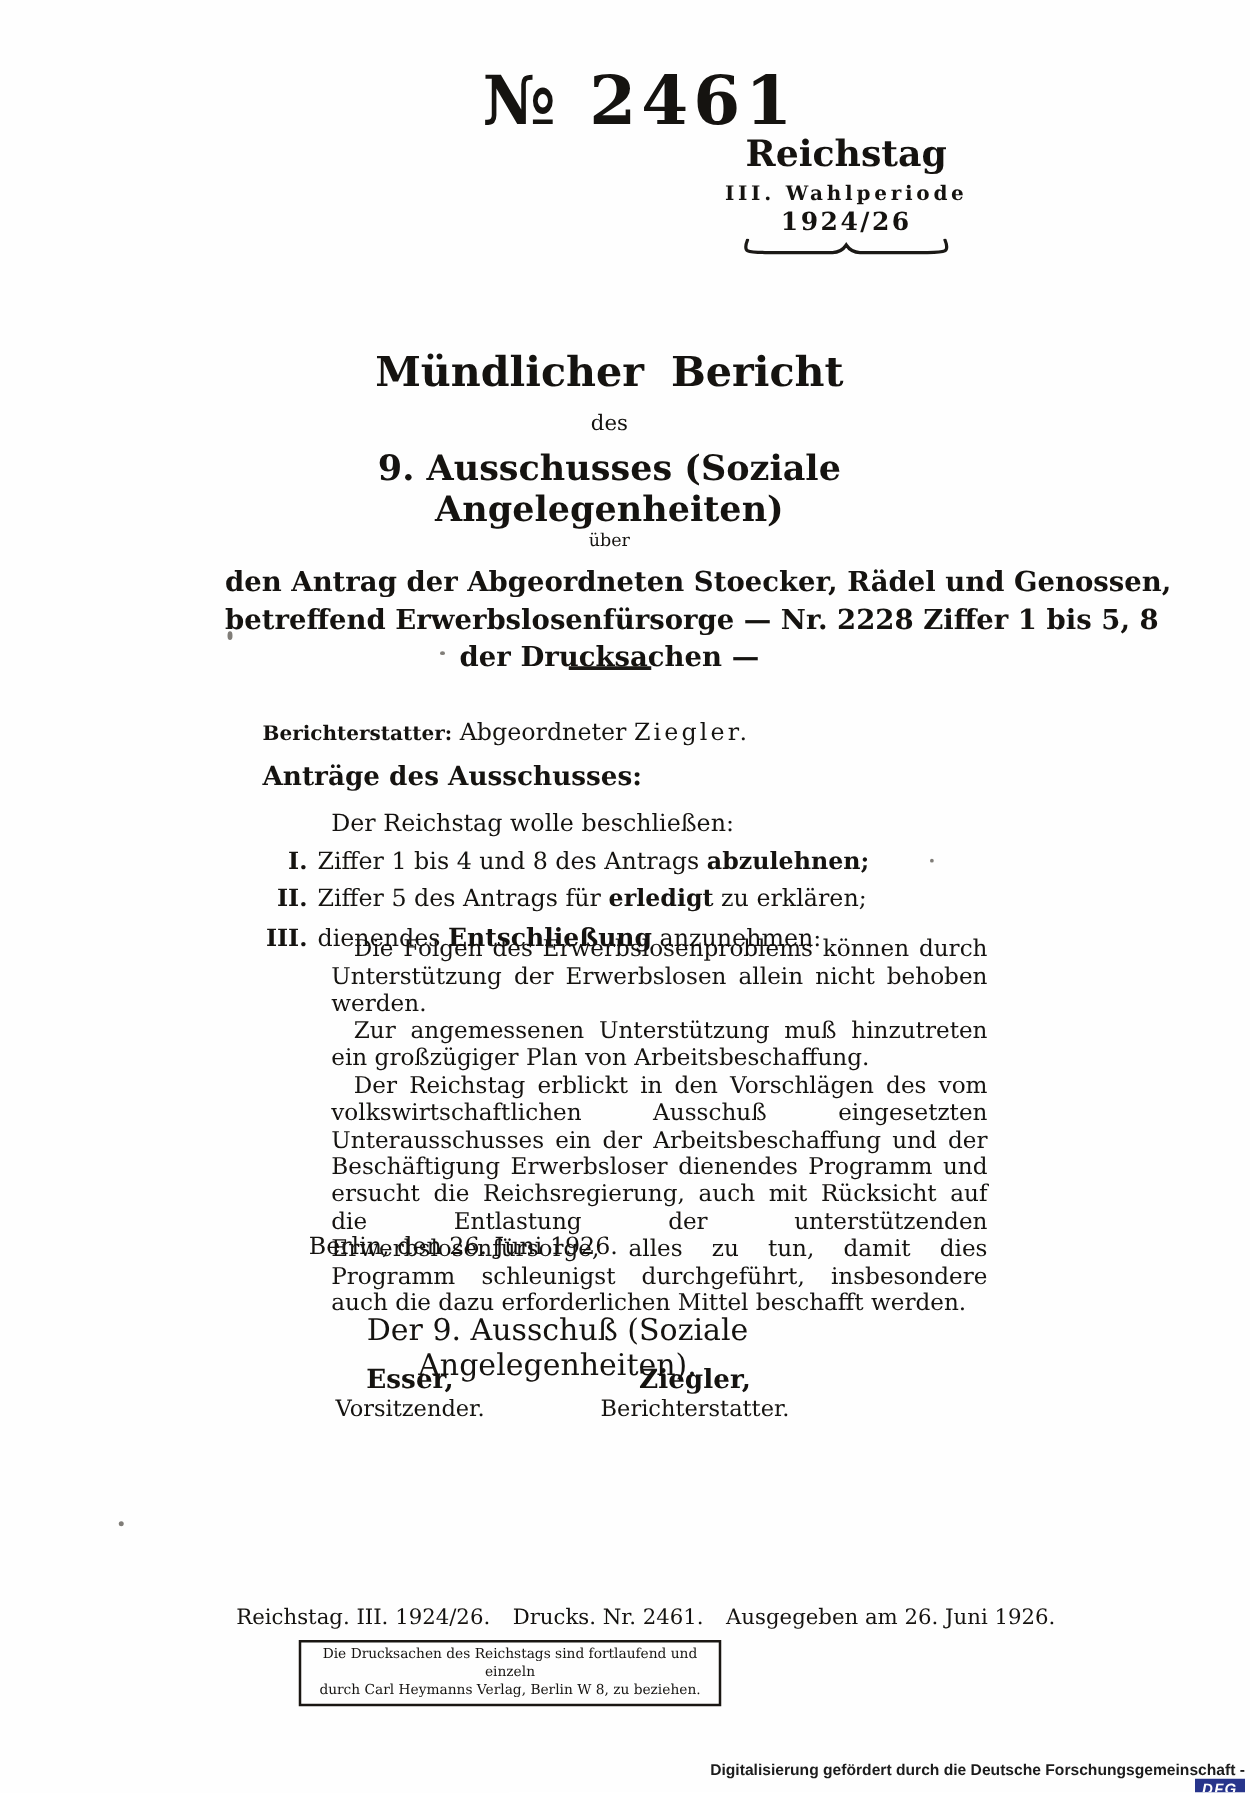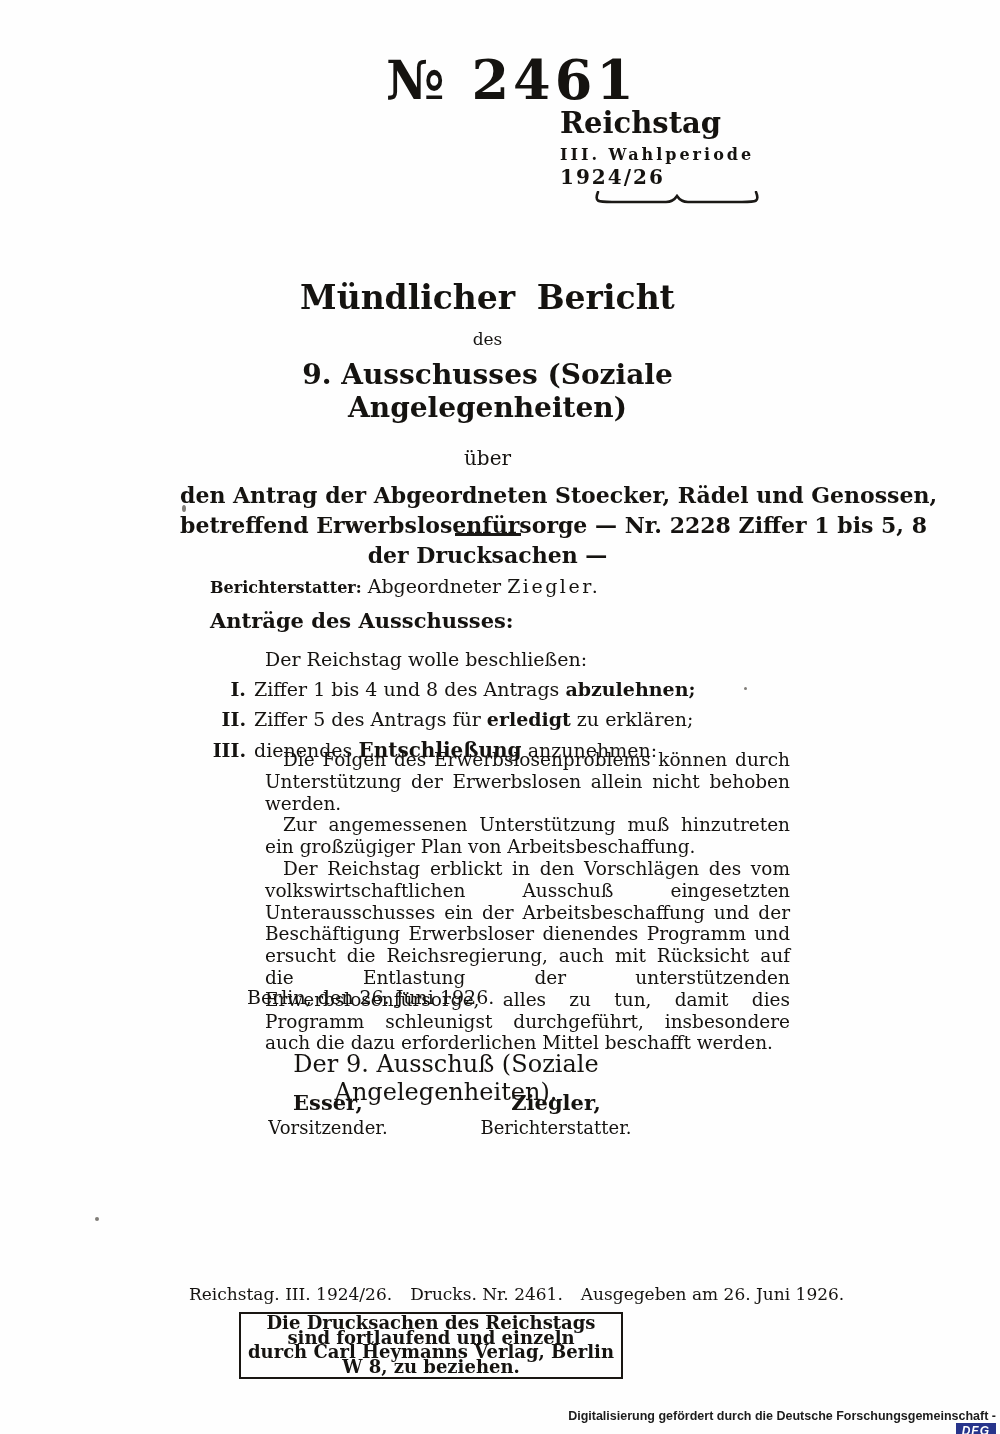--- a/index.html
+++ b/index.html
@@ -19,32 +19,32 @@
   .ctr { text-align: center; }
   .nowrap { white-space: nowrap; }
 
   .doc-number {
     top: 48px; left: 386px;
     font-size: 54px; font-weight: bold;
     letter-spacing: 4px;
   }
   .masthead {
     top: 106px; left: 560px; width: 234px;
-    text-align: left;
+    text-align: center;
   }
   .masthead .inst { font-size: 29px; font-weight: bold; }
   .masthead .period { font-size: 16px; font-weight: bold; letter-spacing: 3px; margin-top: 5px; }
   .masthead .years { font-size: 20px; font-weight: bold; letter-spacing: 2px; margin-top: 1px; }
   .masthead svg { display: block; margin: 2px auto 0 auto; }
 
   .title-block { top: 278px; left: 180px; width: 615px; text-align: center; }
   .title-block .t1 { font-size: 33px; font-weight: bold; word-spacing: 10px; }
   .title-block .t2 { font-size: 17px; margin-top: 12px; }
   .title-block .t3 { font-size: 28px; font-weight: bold; margin-top: 9px; }
-  .title-block .t4 { font-size: 20px; margin-top: 22px; }
+  .title-block .t4 { font-size: 14px; margin-top: 1px; }
   .subject { margin-top: 10px; font-size: 22px; font-weight: bold; line-height: 30px; }
 
   .short-rule { top: 533px; left: 455px; width: 66px; height: 3px; background: #1b1916; }
 
   .body-col { top: 575px; left: 210px; width: 582px; font-size: 19px; }
   .rapporteur { font-size: 19px; }
   .rapporteur .lbl { font-weight: bold; font-size: 16px; }
   .spaced-name { letter-spacing: 2.5px; }
   .motions-heading { margin-top: 11px; font-size: 21px; font-weight: bold; }
   .preamble { margin-top: 15px; margin-left: 55px; font-size: 19px; }
@@ -61,24 +61,24 @@
   .committee-line { top: 1050px; left: 180px; width: 532px; text-align: center; font-size: 24px; }
   .sig { text-align: center; }
   .sig-left  { top: 1090px; left: 258px; width: 140px; text-align: center; }
   .sig-right { top: 1090px; left: 476px; width: 160px; }
   .sig .name { font-size: 21px; font-weight: bold; }
   .sig .role { font-size: 18px; margin-top: 2px; }
 
   .imprint { top: 1284px; left: 180px; width: 500px; text-align: center; font-size: 17px; white-space: nowrap; }
   .imprint span { margin: 0 9px; }
   .notice-box {
-    top: 1312px; left: 239px; width: 384px;
+    top: 1312px; left: 239px; width: 338px;
     border: 2px solid #191612;
     text-align: center;
-    font-size: 18px; font-weight: bold; line-height: 14.5px;
+    font-size: 11px; font-weight: normal; line-height: 14.5px;
     padding: 2px 4px 3px 4px;
   }
   .dfg-line {
     top: 1409px; left: 560px; width: 436px;
     font-family: "Liberation Sans", sans-serif;
     font-size: 12.5px; font-weight: bold; color: #1c1c1c;
     text-align: right;
   }
   .dfg-line .logo {
     display: inline-block;

